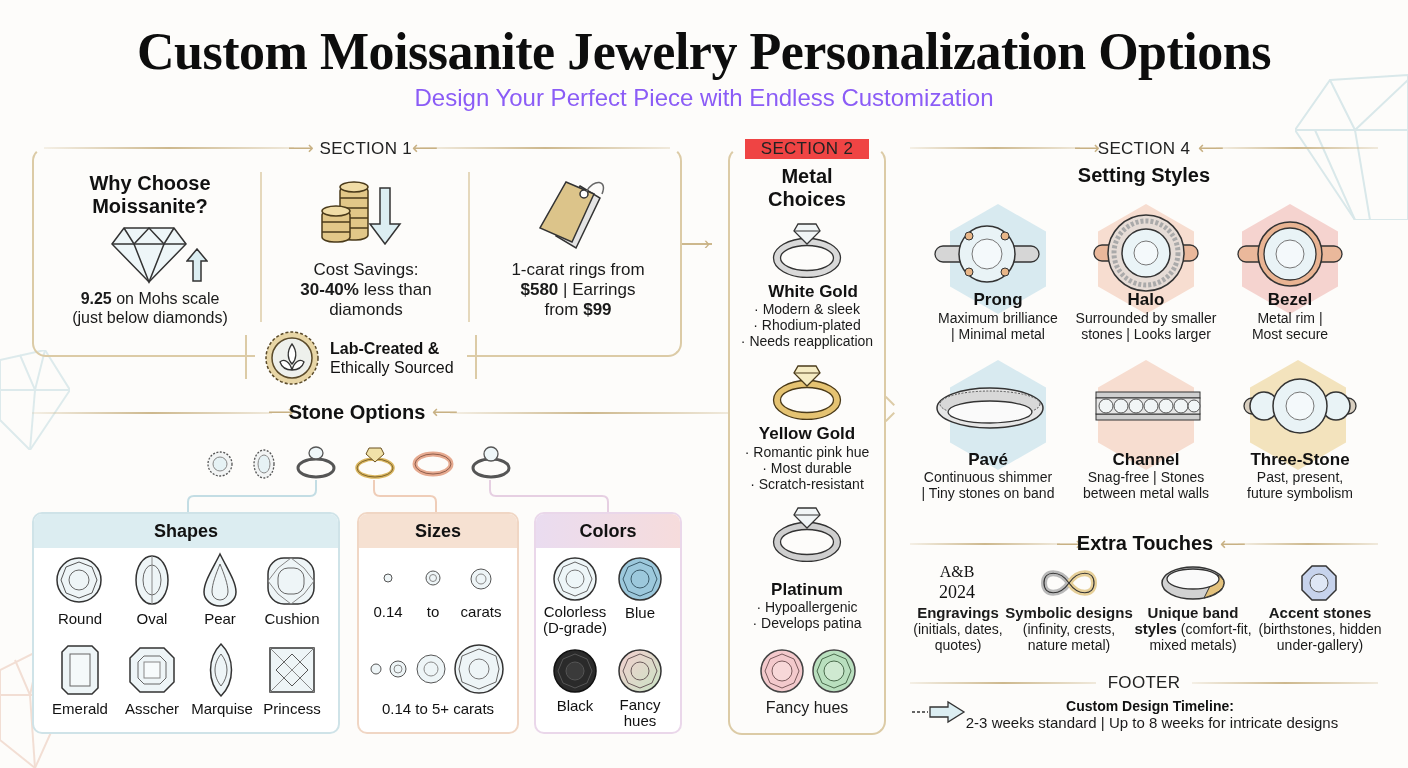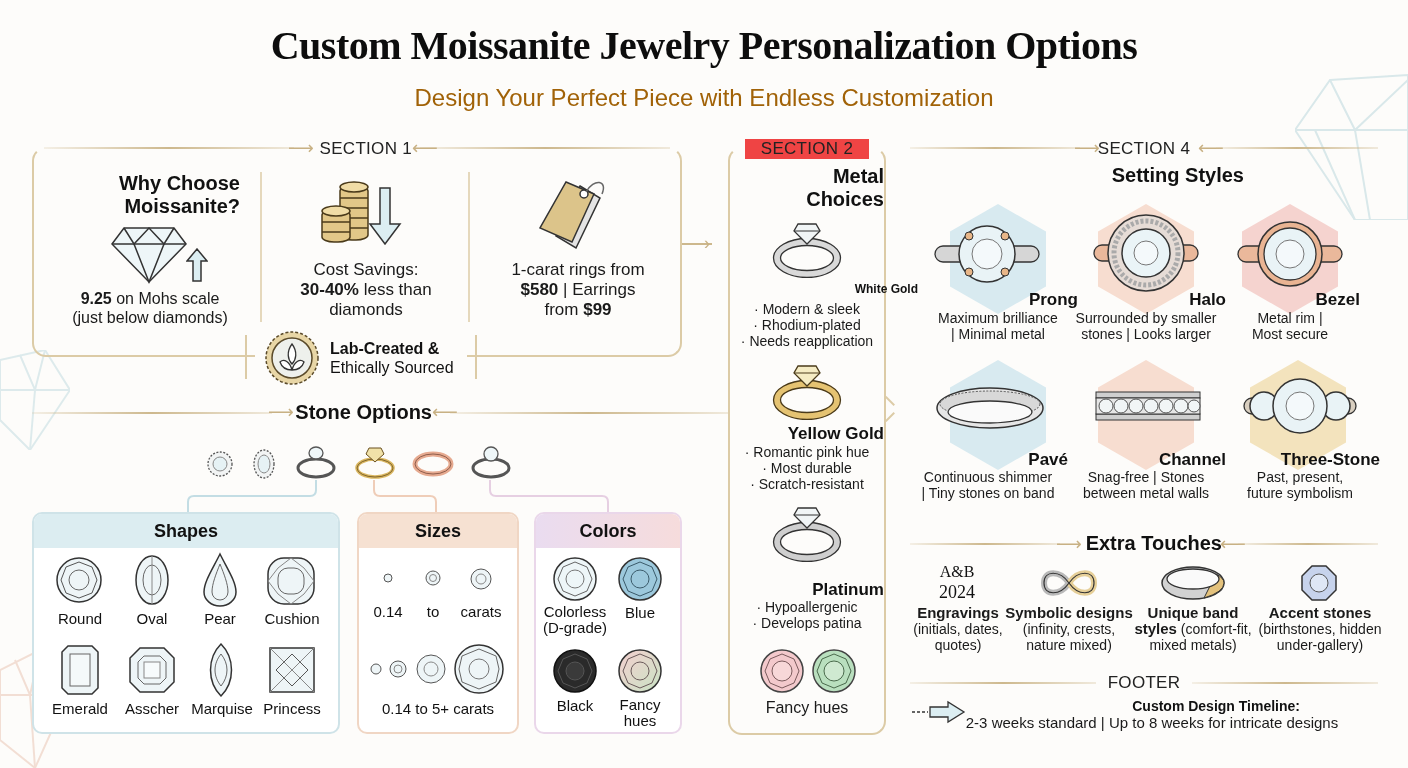--- a/index.html
+++ b/index.html
@@ -7,33 +7,33 @@
   body {
     background: #fdfcfa;
     font-family: "Liberation Sans", sans-serif;
     color: #111;
     position: relative;
   }
   .abs { position: absolute; }
   .title {
     left: 0; top: 22px; width: 1408px; text-align: center;
     font-family: "Liberation Serif", serif; font-weight: bold;
-    font-size: 40px; letter-spacing: -0.5px; color: #0d0d0d;
+    font-size: 52px; letter-spacing: -0.5px; color: #0d0d0d;
   }
   .subtitle {
     left: 0; top: 84px; width: 1408px; text-align: center;
-    font-size: 24px; color: #a16207;
+    font-size: 24px; color: #8b5cf6;
   }
   .goldline { background: linear-gradient(90deg, rgba(210,190,150,0.2), #cdb88d, rgba(210,190,150,0.3)); height: 2px; }
   .sec-label { font-size: 17px; color: #222; letter-spacing: 0.3px; text-align: center; }
   .arrow-r, .arrow-l { font-size: 18px; color: #c8b184; line-height: 1; }
   .box {
     border: 2px solid #dccba6; border-radius: 14px;
   }
-  .h-bold { font-weight: bold; color: #111; text-align: right; }
+  .h-bold { font-weight: bold; color: #111; text-align: center; }
   .txt { text-align: center; color: #1a1a1a; }
   .small { font-size: 14px; line-height: 16px; }
   .panel {
     border-radius: 10px; overflow: hidden; background: #fff;
   }
   .panel-head { height: 34px; text-align: center; font-weight: bold; font-size: 18px; line-height: 34px; }
   .gem-label { font-size: 15px; text-align: center; color: #111; }
   .hex {
     width: 96px; height: 110px;
     clip-path: polygon(50% 0, 100% 25%, 100% 75%, 50% 100%, 0 75%, 0 25%);
@@ -314,21 +314,21 @@
 <div class="abs" style="left:884px;top:400px;width:12px;height:2px;background:#dccba6;transform:rotate(45deg);"></div>
 <div class="abs" style="left:884px;top:416px;width:12px;height:2px;background:#dccba6;transform:rotate(-45deg);"></div>
 
 <svg class="abs" style="left:772px;top:220px" width="70" height="58" viewBox="0 0 70 58">
   <ellipse cx="35" cy="38" rx="30" ry="16" fill="none" stroke="#d9d9d9" stroke-width="7"></ellipse>
   <ellipse cx="35" cy="38" rx="33.5" ry="19.5" fill="none" stroke="#333" stroke-width="1.3"></ellipse>
   <ellipse cx="35" cy="38" rx="26.5" ry="12.5" fill="none" stroke="#333" stroke-width="1.3"></ellipse>
   <polygon points="26,4 44,4 48,11 35,24 22,11" fill="#f1f5f6" stroke="#333" stroke-width="1.3"></polygon>
   <line x1="22" y1="11" x2="48" y2="11" stroke="#333"></line>
 </svg>
-<div class="abs h-bold" style="left:752px;top:282px;width:166px;font-size:12px;">White Gold</div>
+<div class="abs h-bold" style="left:730px;top:282px;width:166px;font-size:17px;">White Gold</div>
 <div class="abs txt small" style="left:730px;top:301px;width:154px;">
   <div>· Modern &amp; sleek</div>
   <div>· Rhodium-plated</div>
   <div>· Needs reapplication</div>
 </div>
 
 <svg class="abs" style="left:772px;top:362px" width="70" height="58" viewBox="0 0 70 58">
   <ellipse cx="35" cy="38" rx="30" ry="16" fill="none" stroke="#e5c372" stroke-width="7"></ellipse>
   <ellipse cx="35" cy="38" rx="33.5" ry="19.5" fill="none" stroke="#4a3a1a" stroke-width="1.3"></ellipse>
   <ellipse cx="35" cy="38" rx="26.5" ry="12.5" fill="none" stroke="#4a3a1a" stroke-width="1.3"></ellipse>
@@ -490,21 +490,21 @@
 </svg>
 
 <div class="abs txt small" style="left:906px;top:605px;width:104px;">
   <b style="font-size:15px;">Engravings</b><br>
   <span>(initials, dates,</span><br>
   <span>quotes)</span>
 </div>
 <div class="abs txt small" style="left:1004px;top:605px;width:130px;">
   <b style="font-size:15px;">Symbolic designs</b><br>
   <span>(infinity, crests,</span><br>
-  <span>nature mixed)</span>
+  <span>nature metal)</span>
 </div>
 <div class="abs txt small" style="left:1130px;top:605px;width:126px;">
   <b style="font-size:15px;">Unique band</b><br>
   <b style="font-size:15px;">styles</b><span> (comfort-fit,</span><br>
   <span>mixed metals)</span>
 </div>
 <div class="abs txt small" style="left:1250px;top:605px;width:140px;">
   <b style="font-size:15px;">Accent stones</b><br>
   <span>(birthstones, hidden</span><br>
   <span>under-gallery)</span>

